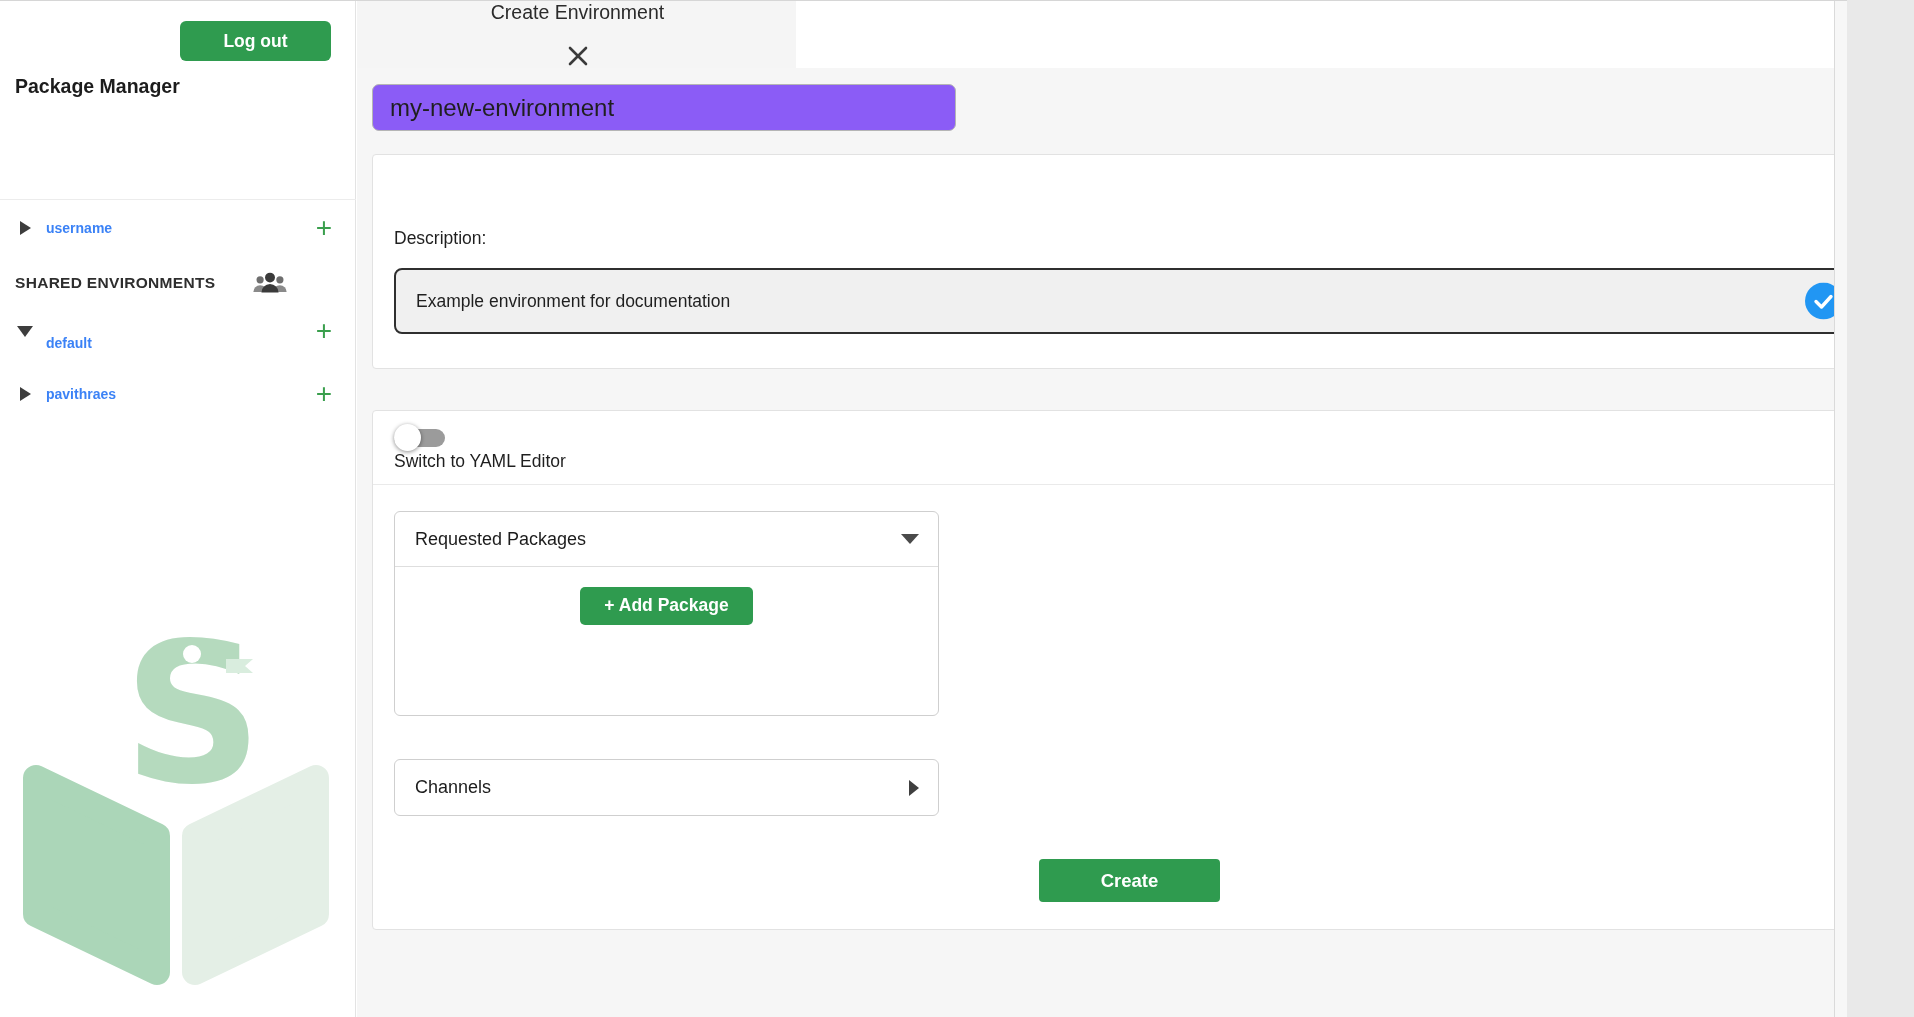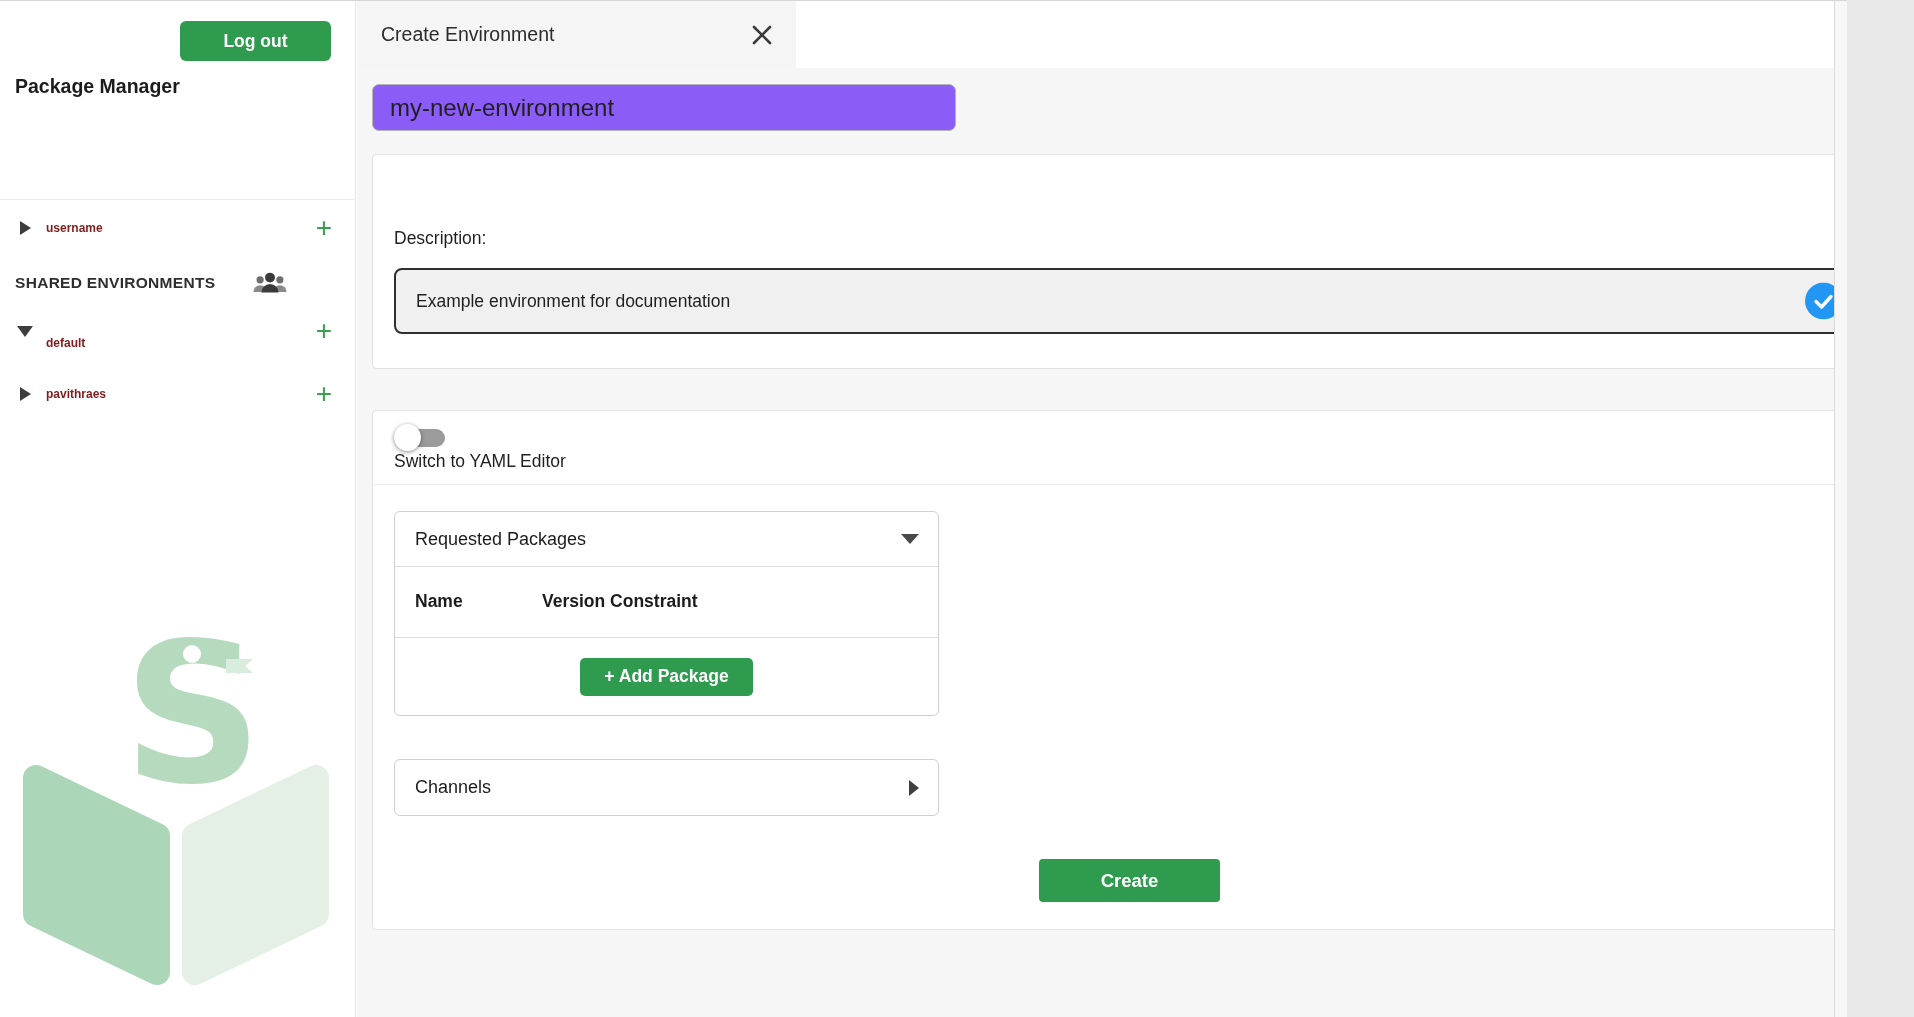--- a/index.html
+++ b/index.html
@@ -28,35 +28,35 @@
   .search-box input {
     flex:1; min-width:0; border:none; outline:none; background:transparent;
     font-family:"Liberation Sans",sans-serif; font-size:17.5px; color:#444;
   }
   .search-box input::placeholder { color:#9b9b9b; }
   .sidebar-divider { position:absolute; left:0; top:198px; width:356px; height:1px; background:#ececec; }
 
   .tree-row { position:absolute; left:0; width:356px; height:30px; display:flex; align-items:center; cursor:pointer; }
   .tri-right { width:0; height:0; border-top:7px solid transparent; border-bottom:7px solid transparent; border-left:11px solid #3d3d3d; margin-left:20px; }
   .tri-down  { width:0; height:0; border-left:8px solid transparent; border-right:8px solid transparent; border-top:11px solid #3d3d3d; margin-left:17px; }
-  .tree-label { margin-left:15px; font-size:12px; font-weight:700; color:#7f1d1d; }
+  .tree-label { margin-left:15px; font-size:14px; font-weight:700; color:#3b82f6; }
   .plus { position:absolute; right:24px; top:50%; transform:translateY(-50%); color:#3A9F4D; font-size:28px; font-weight:400; line-height:1; cursor:pointer; }
 
   .shared-row { position:absolute; left:15px; top:266px; height:32px; width:326px; display:flex; align-items:center; }
   .shared-label { font-size:15.5px; font-weight:600; color:#2e2e2e; letter-spacing:.3px; }
   .people-icon { margin-left:37px; width:36px; height:28px; }
 
   .logo { position:absolute; left:20px; top:630px; }
 
   
   .main { position:absolute; left:357px; top:0; width:1544px; height:100%; background:#f6f6f6; }
   .tabbar { position:absolute; left:0; top:0; width:100%; height:67px; background:#ffffff; }
   .tab {
     position:absolute; left:0; top:0; width:439px; height:67px; background:#f5f5f5;
-    display:flex; align-items:center; padding:0 22px 0 24px; cursor:pointer;
+    display:flex; align-items:center; padding:0 22px 0 24px; cursor:pointer;flex-direction:column;
   }
   .tab-label { flex:1; font-size:19.5px; font-weight:500; color:#2b2b2b; }
   .close-x { width:24px; height:24px; cursor:pointer; flex:0 0 auto; }
 
   .name-input {
     position:absolute; left:15px; top:83px; width:584px; height:47px;
     background:#8b5cf6; border:1px solid #b5b5b5; border-radius:7px;
     padding:16px 17px; font-family:"Liberation Sans",sans-serif; font-size:24px; color:#1f1f1f; outline:none;
   }
 
@@ -200,24 +200,20 @@
           </span>
           <span class="toggle-label">Switch to YAML Editor</span>
         </div>
       </div>
 
       <div class="accordion pkg-accordion">
         <div class="acc-header">
           <span>Requested Packages</span>
           <span class="caret-down"></span>
         </div>
-        <div class="pkg-cols">
-          <span class="col-name">Name</span>
-          <span class="col-version">Version Constraint</span>
-        </div>
         <div class="pkg-footer">
           <button class="add-pkg-btn">+ Add Package</button>
         </div>
       </div>
 
       <div class="accordion channels-accordion">
         <div class="acc-header">
           <span>Channels</span>
           <span class="caret-right"></span>
         </div>

